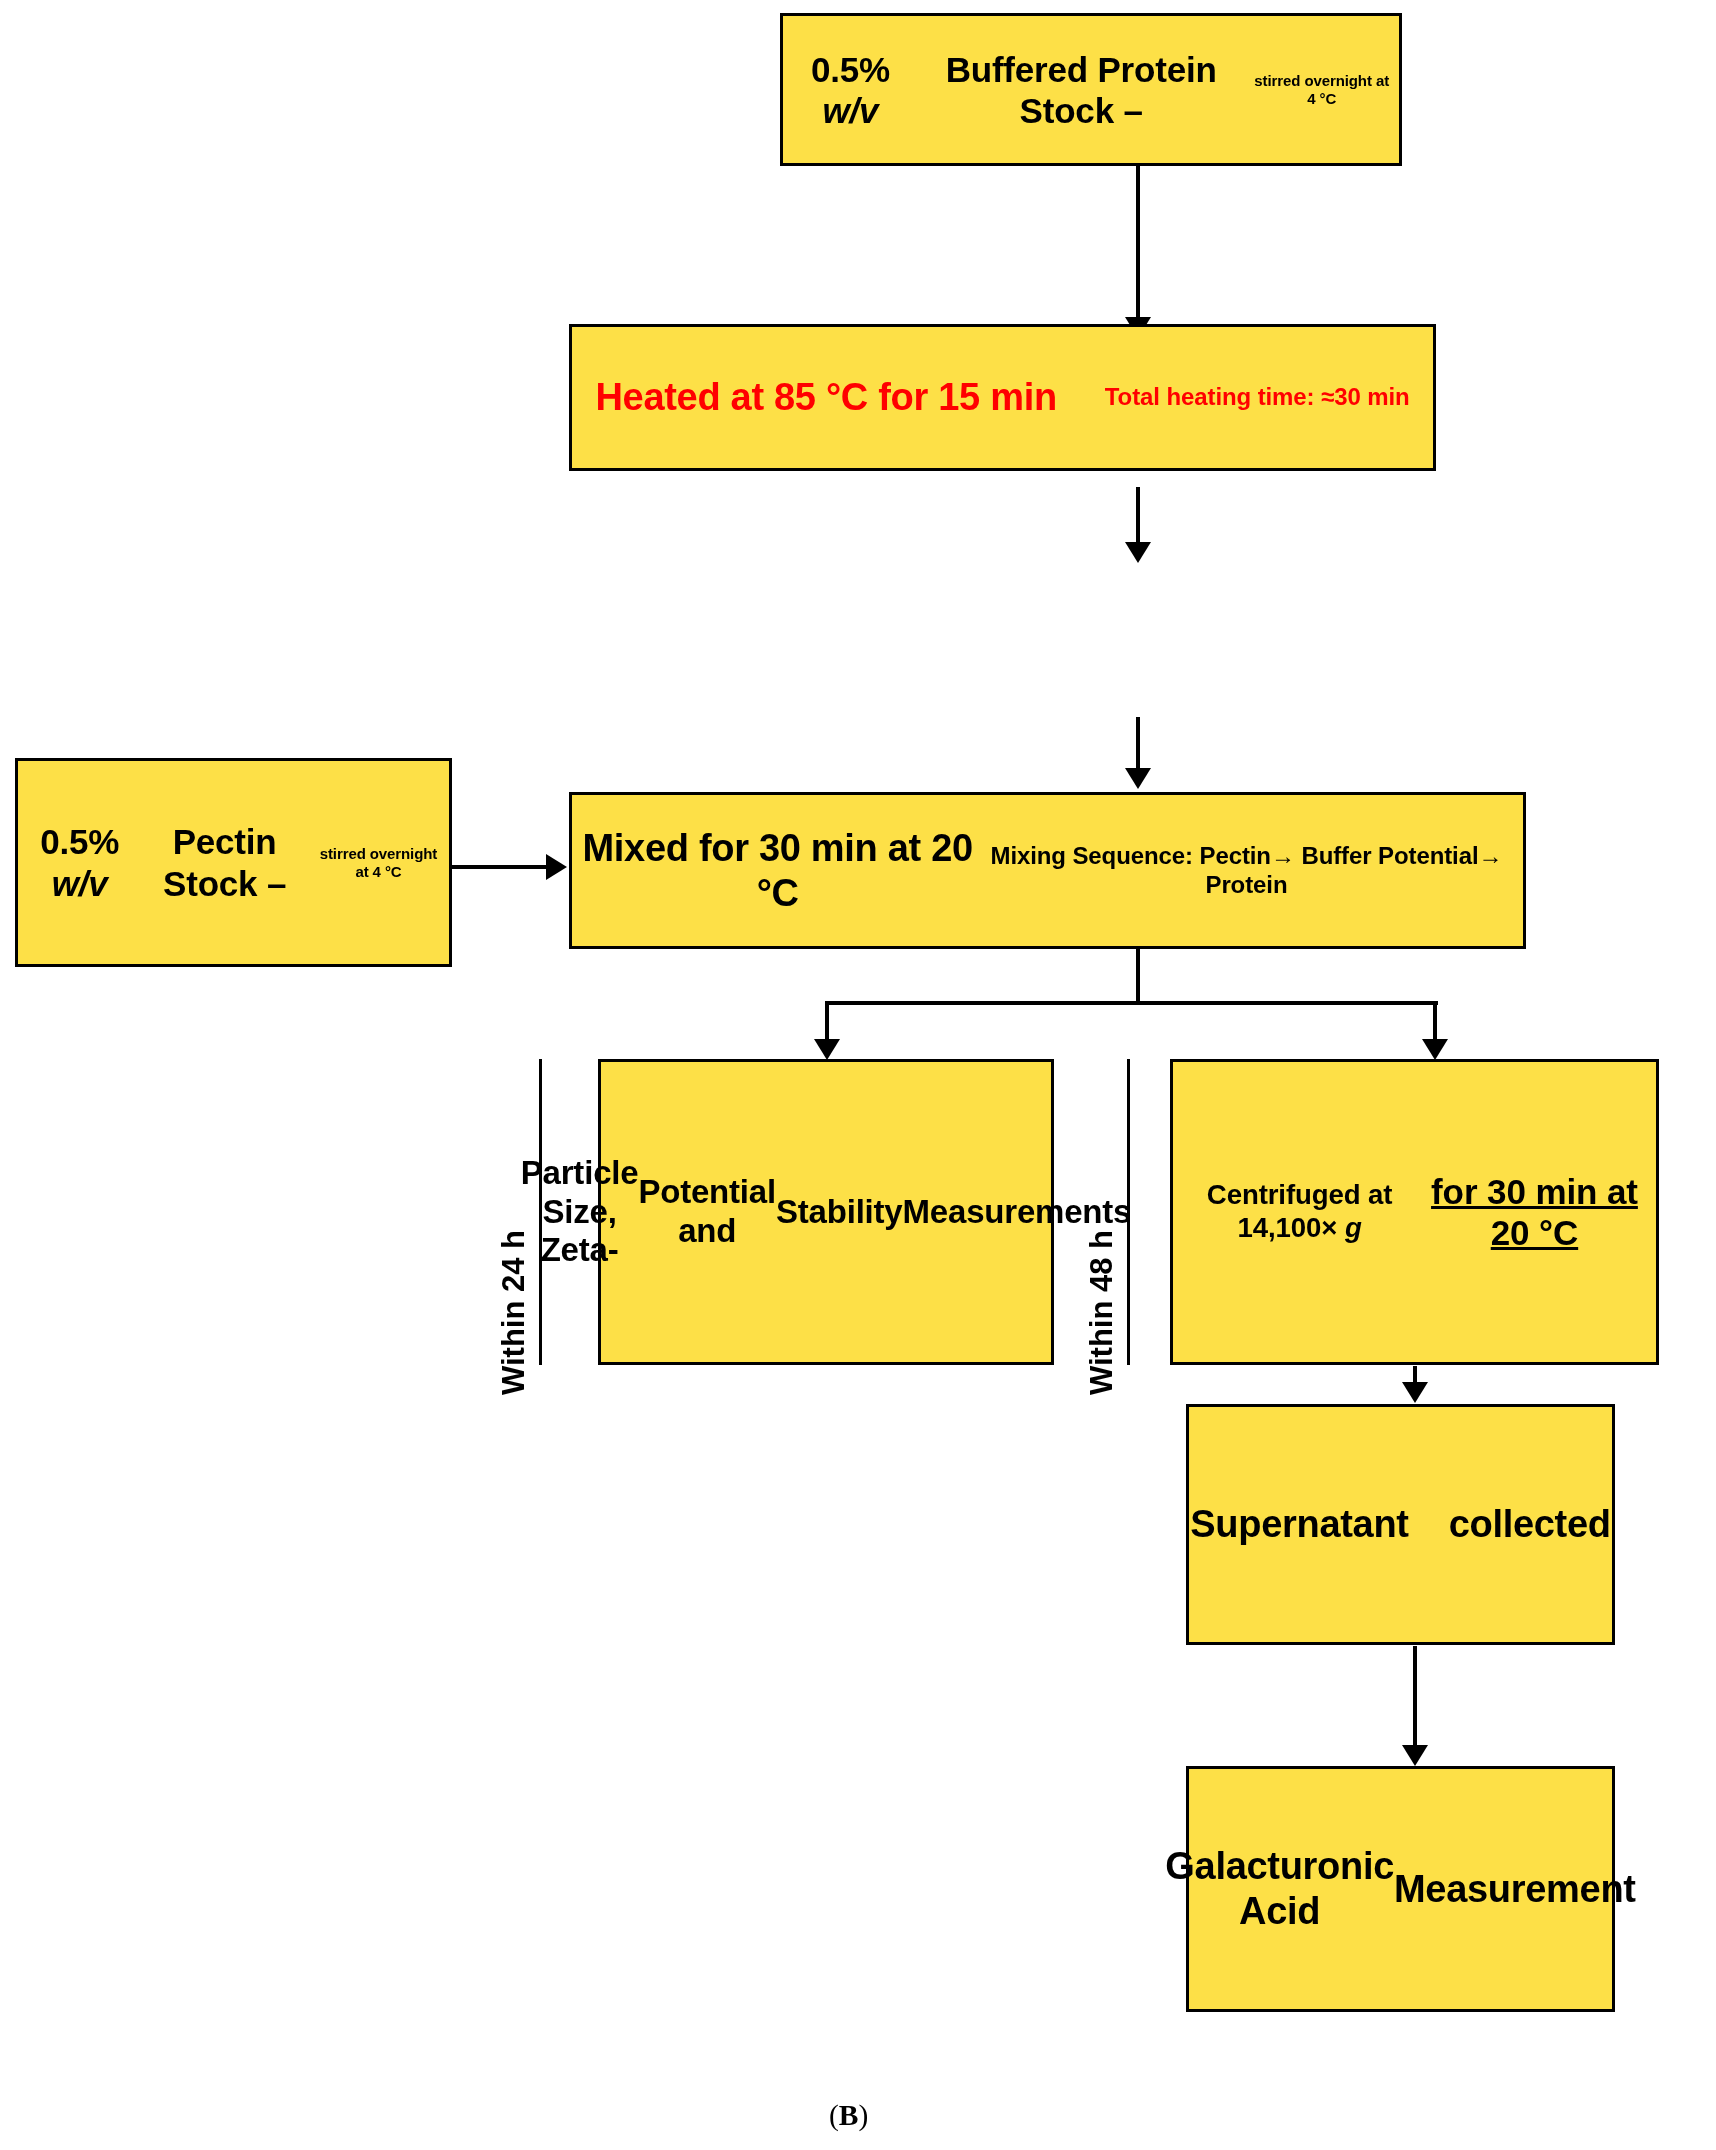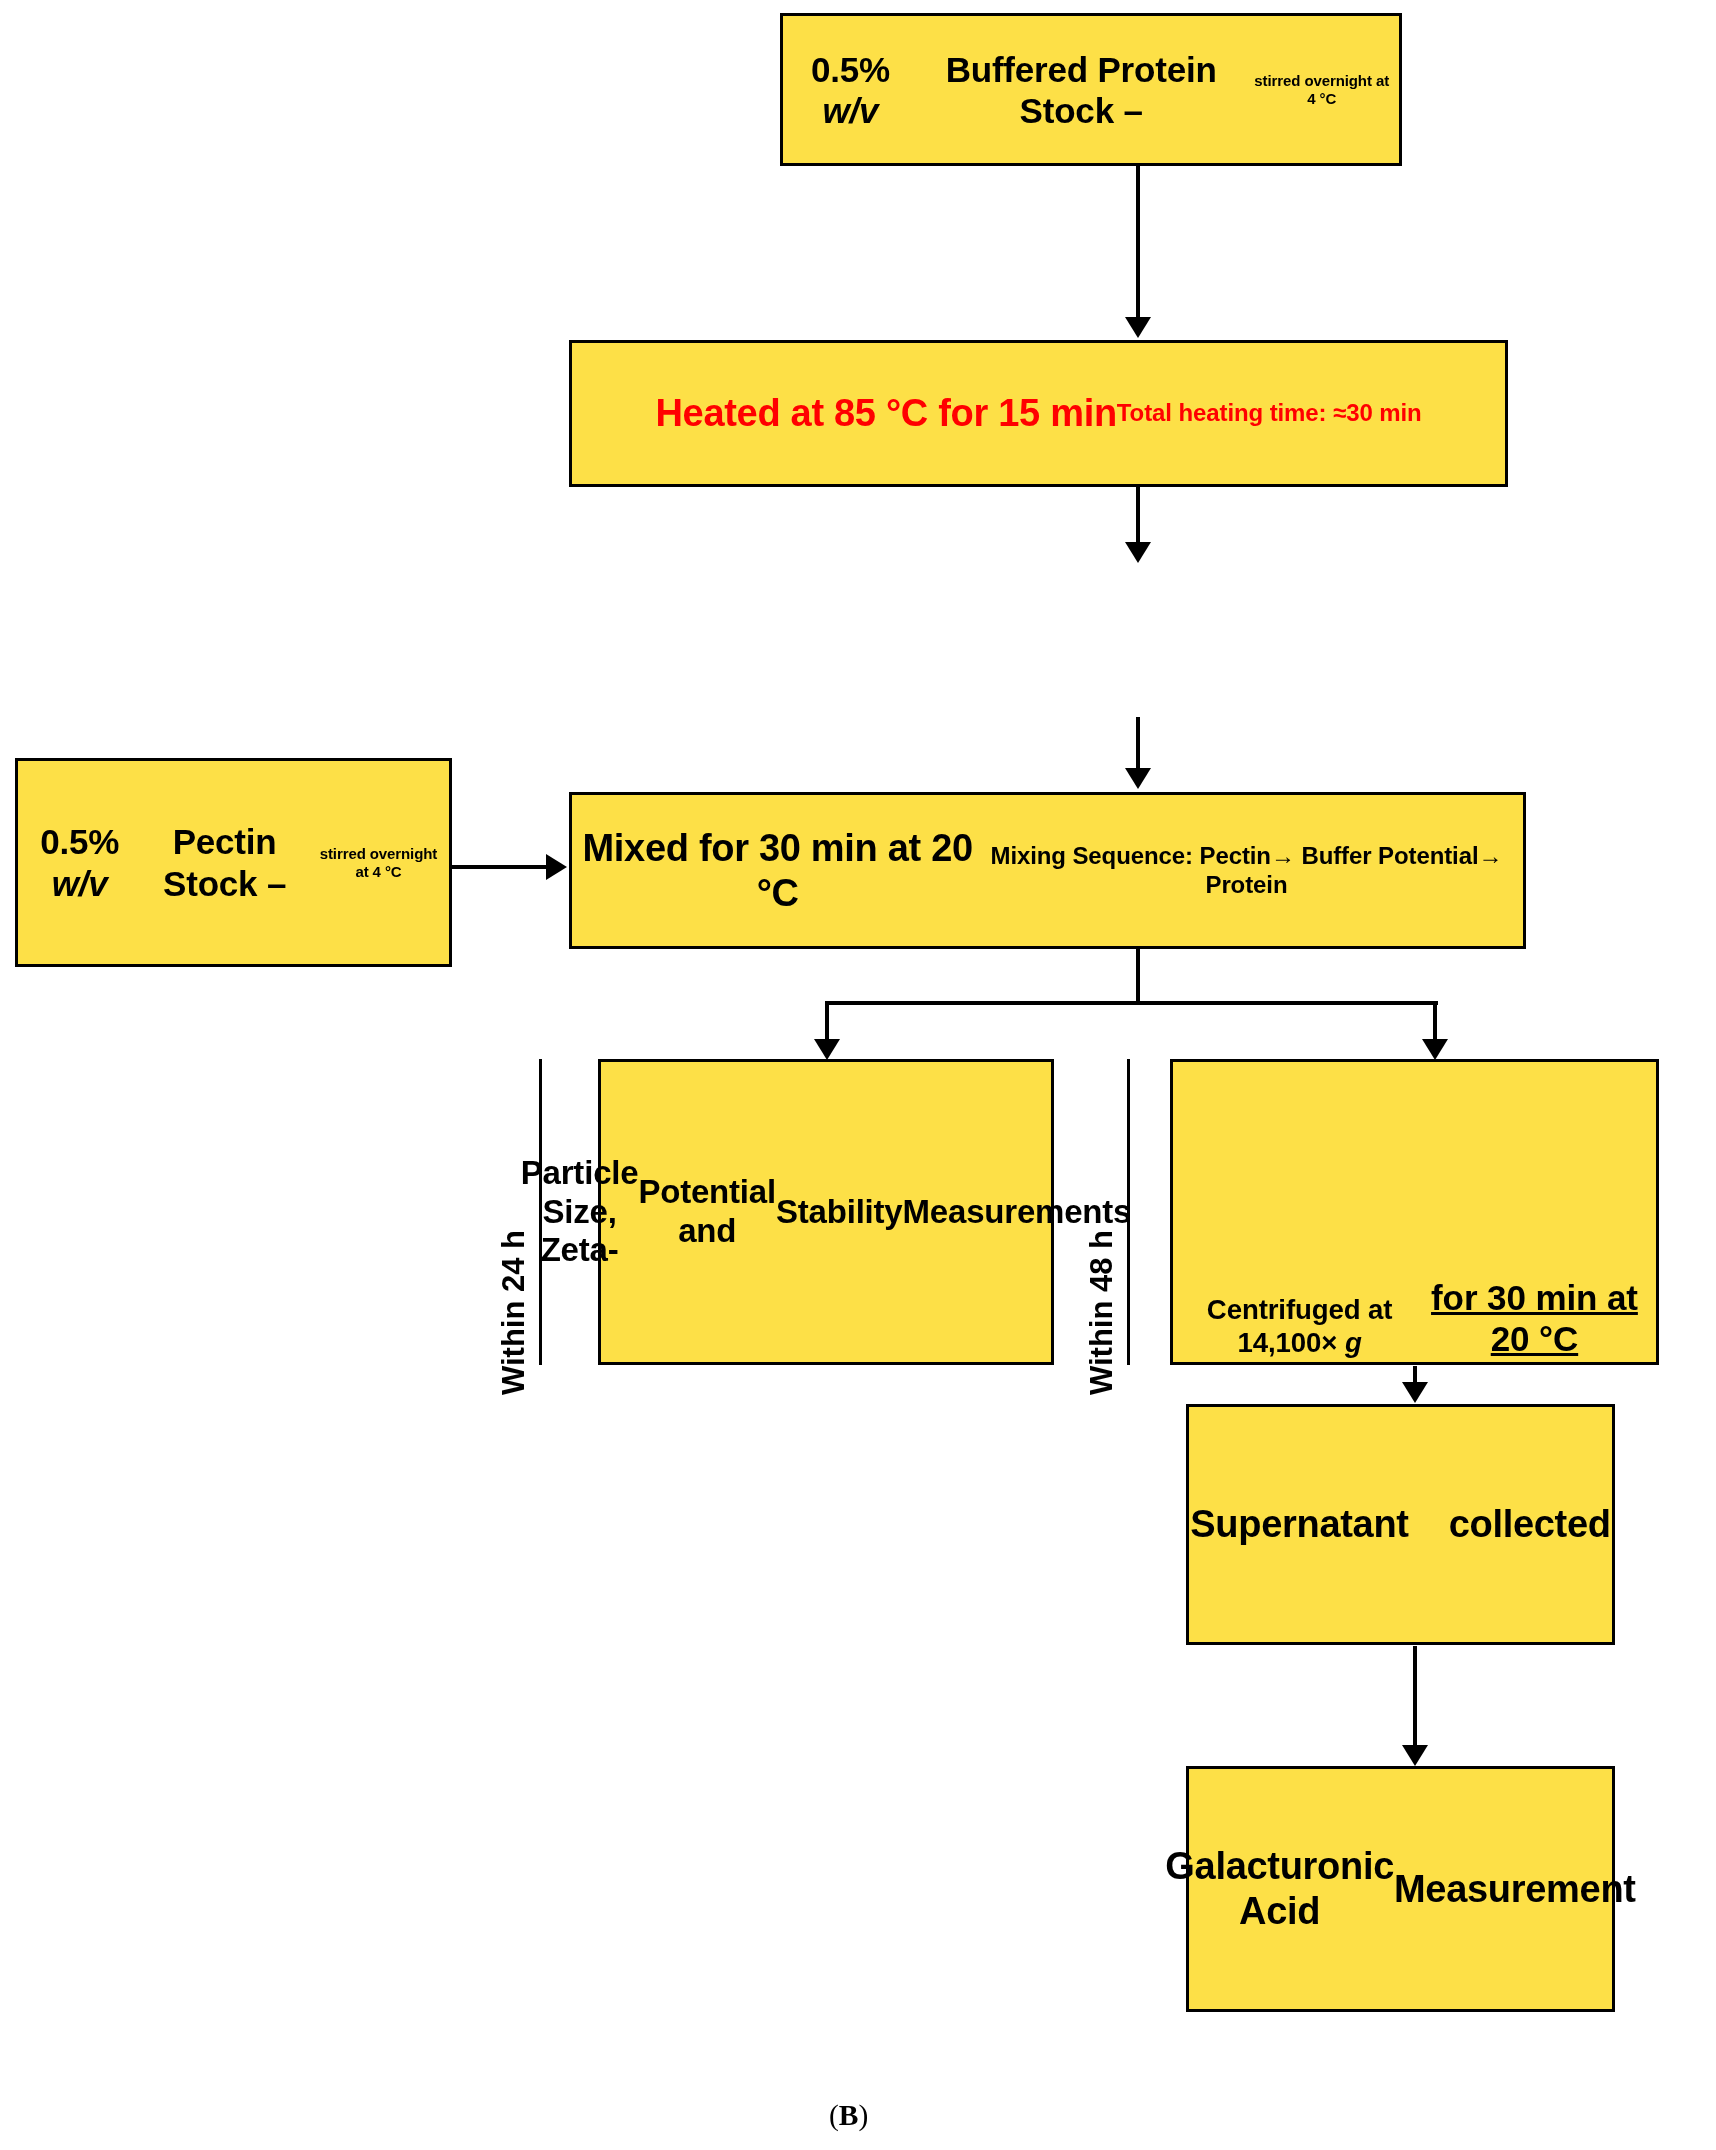--- a/index.html
+++ b/index.html
@@ -95,21 +95,21 @@
   <div class="node" style="left:780px; top:13.3px; width:622px; height:153px;">
     <div class="l1"><span>0.5% </span><span class="it">w/v</span></div>
     <div class="l2">Buffered Protein Stock –</div>
     <div class="gap-s"></div>
     <div class="l3">stirred overnight at 4 °C</div>
   </div>
 
   <div class="vline" style="left:1136px; top:166px; height:152px;"></div>
   <div class="arrow-down" style="left:1125px; top:317px;"></div>
 
-  <div class="node" style="left:569px; top:340px; width:939px; height:147px;">
+  <div class="node" style="left:569px; top:324px; width:867px; height:147px;gap:24px;">
     <div class="big red">Heated at 85 °C for 15 min</div>
     <div class="gap-s"></div>
     <div class="sub red">Total heating time: ≈30 min</div>
   </div>
 
   <div class="vline" style="left:1136px; top:487px; height:56px;"></div>
   <div class="arrow-down" style="left:1125px; top:542px;"></div>
 
 
   <div class="vline" style="left:1136px; top:717px; height:52px;"></div>
@@ -146,21 +146,21 @@
   <div class="vline" style="left:1127px; top:1059px; height:306px; width:3.3px;"></div>
   <div class="vlabel" style="left:1120px; top:1359px;">Within 48 h</div>
 
   <div class="node" style="left:598px; top:1059px; width:456px; height:306px;">
     <div class="med">Particle Size, Zeta-</div>
     <div class="med">Potential and</div>
     <div class="med">Stability</div>
     <div class="med">Measurements</div>
   </div>
 
-  <div class="node" style="left:1170px; top:1059px; width:489px; height:306px;align-items:flex-end;">
+  <div class="node" style="left:1170px; top:1059px; width:489px; height:306px;">
     <div class="sub" style="font-size:27.6px;"><span>Centrifuged at 14,100× </span><span class="it">g</span></div>
     <div class="gap-m"></div>
     <div class="sub" style="font-size:35px;text-decoration:underline;">for 30 min at 20 °C</div>
   </div>
 
   <div class="vline" style="left:1413px; top:1366px; height:19px;"></div>
   <div class="arrow-down" style="left:1402px; top:1382px;"></div>
 
   <div class="node" style="left:1186px; top:1404px; width:429px; height:241px;gap:20px;">
     <div class="big">Supernatant</div>

